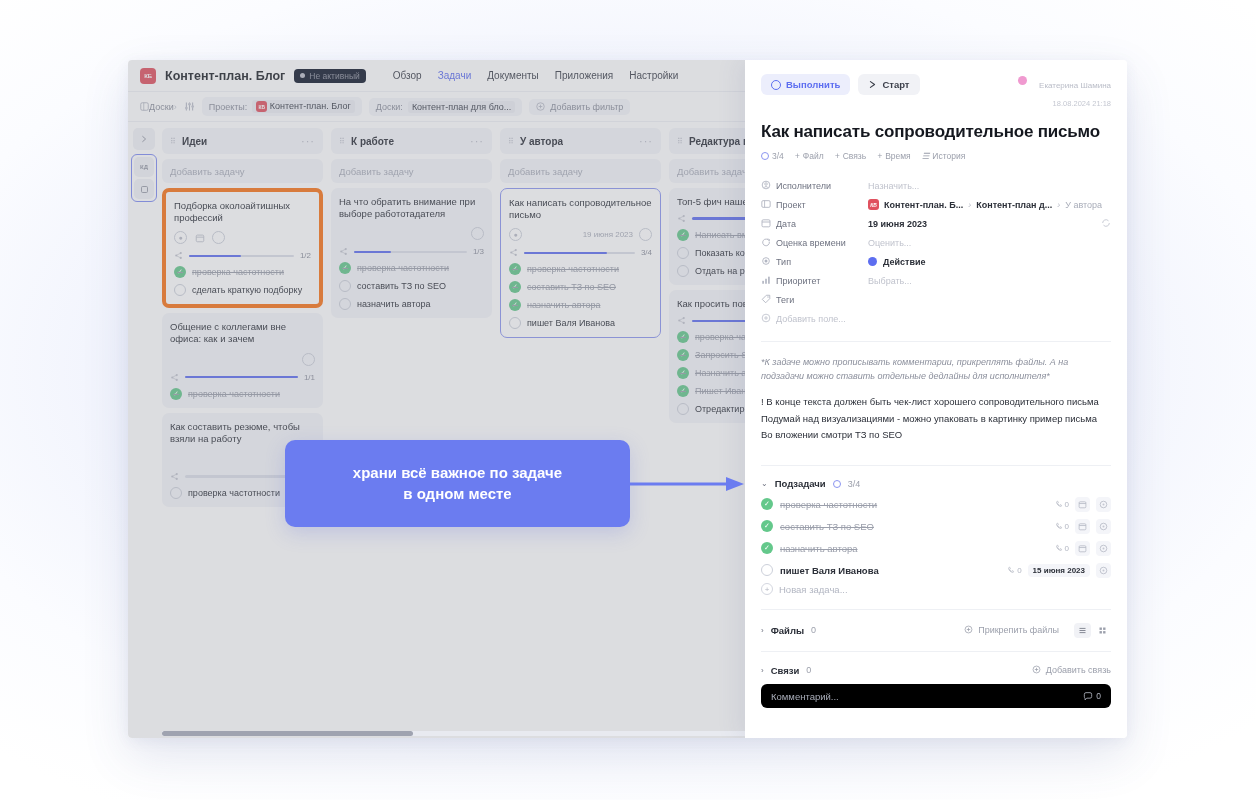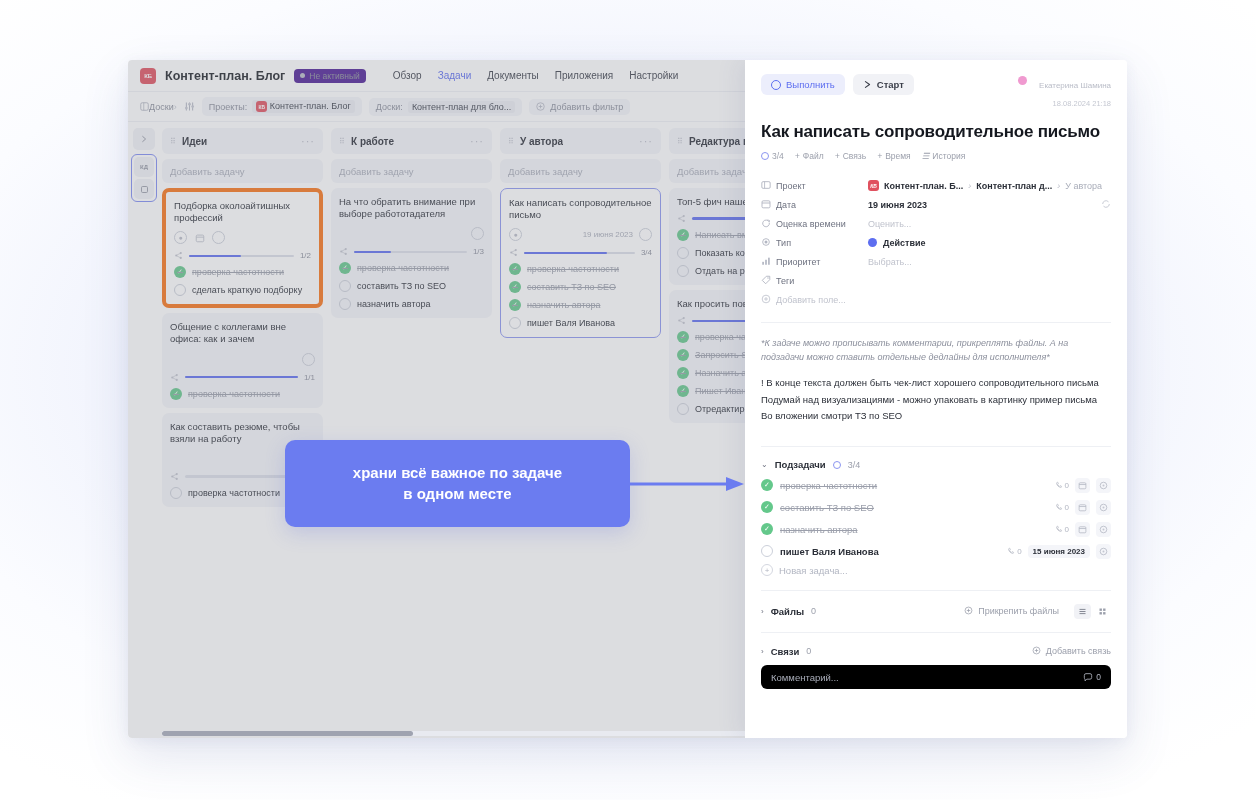--- a/index.html
+++ b/index.html
@@ -47,21 +47,21 @@
   .proj-badge {
     width: 16px; height: 16px; border-radius: 4px;
     background: #e0515f;
     color: #fff; font-size: 6px; font-weight: 700;
     display: flex; align-items: center; justify-content: center;
     letter-spacing: -.2px; flex: none;
   }
   .proj-title { font-size: 12.5px; font-weight: 700; color: #1e2128; white-space: nowrap; }
   .status-chip {
     display: inline-flex; align-items: center; gap: 4px;
-    background: #4c1d95; border-radius: 4px;
+    background: #0f172a; border-radius: 4px;
     padding: 2px 6px; font-size: 8.5px; color: #8b8f9c; white-space: nowrap;
   }
   .status-dot { width: 5px; height: 5px; border-radius: 50%; background: #b9bcc7; flex:none; }
   .nav { display: flex; gap: 16px; margin-left: 18px; }
   .nav-item { font-size: 10px; color: #3b3f4a; white-space: nowrap; cursor: pointer; }
   .nav-item.active { color: #5d6ef0; }
 
   
   .filterbar {
     height: 30px; display: flex; align-items: center; gap: 7px;
@@ -162,21 +162,21 @@
     position: absolute; right: 0; top: 0; width: 382px; height: 678px;
     background: #ffffff; z-index: 50;
     box-shadow: -6px 0 22px rgba(80,90,140,.10);
     padding: 14px 16px 0 16px;
     display: flex; flex-direction: column;
   }
   .d-top { display: flex; align-items: flex-start; gap: 8px; }
   .btn-do {
     display: inline-flex; align-items: center; gap: 5px;
     background: #eceefc; color: #5d6ef0; border-radius: 6px;
-    padding: 5px 10px; font-size: 9.5px; font-weight: 400; cursor: pointer;
+    padding: 5px 10px; font-size: 9.5px; font-weight: 700; cursor: pointer;
   }
   .btn-start {
     display: inline-flex; align-items: center; gap: 5px;
     background: #f1f2f6; color: #3b3f4a; border-radius: 6px;
     padding: 5px 10px; font-size: 9.5px; font-weight: 600; cursor: pointer;
   }
   .ring {
     width: 10px; height: 10px; border-radius: 50%;
     border: 1.3px solid #5d6ef0; flex: none;
   }
@@ -669,20 +669,31 @@
         <i>+</i>
         <b style="font-weight:400">Время</b>
       </span>
       <span>
         <i>☰</i>
         <b style="font-weight:400">История</b>
       </span>
     </div>
 
     <div class="d-fields">
+      <div class="fld">
+        <span class="fld-ico">
+          <svg width="10" height="10" viewBox="0 0 12 12">
+              <circle cx="6" cy="6" r="4.6" fill="none" stroke="#b2b6c2" stroke-width="1.1"></circle>
+              <circle cx="6" cy="4.8" r="1.5" fill="none" stroke="#b2b6c2" stroke-width="1"></circle>
+              <path d="M3.4 9.4a3 3 0 0 1 5.2 0" fill="none" stroke="#b2b6c2" stroke-width="1"></path>
+            </svg>
+        </span>
+        <span class="fld-label">Исполнители</span>
+        <span class="fld-val">Назначить...</span>
+      </div>
 
       <div class="fld">
         <span class="fld-ico">
           <svg width="10" height="10" viewBox="0 0 12 12">
               <rect x="1" y="2" width="10" height="8" rx="1.5" fill="none" stroke="#b2b6c2" stroke-width="1.1"></rect>
               <line x1="4.3" y1="2" x2="4.3" y2="10" stroke="#b2b6c2" stroke-width="1"></line>
             </svg>
         </span>
         <span class="fld-label">Проект</span>
         <span class="crumb">

